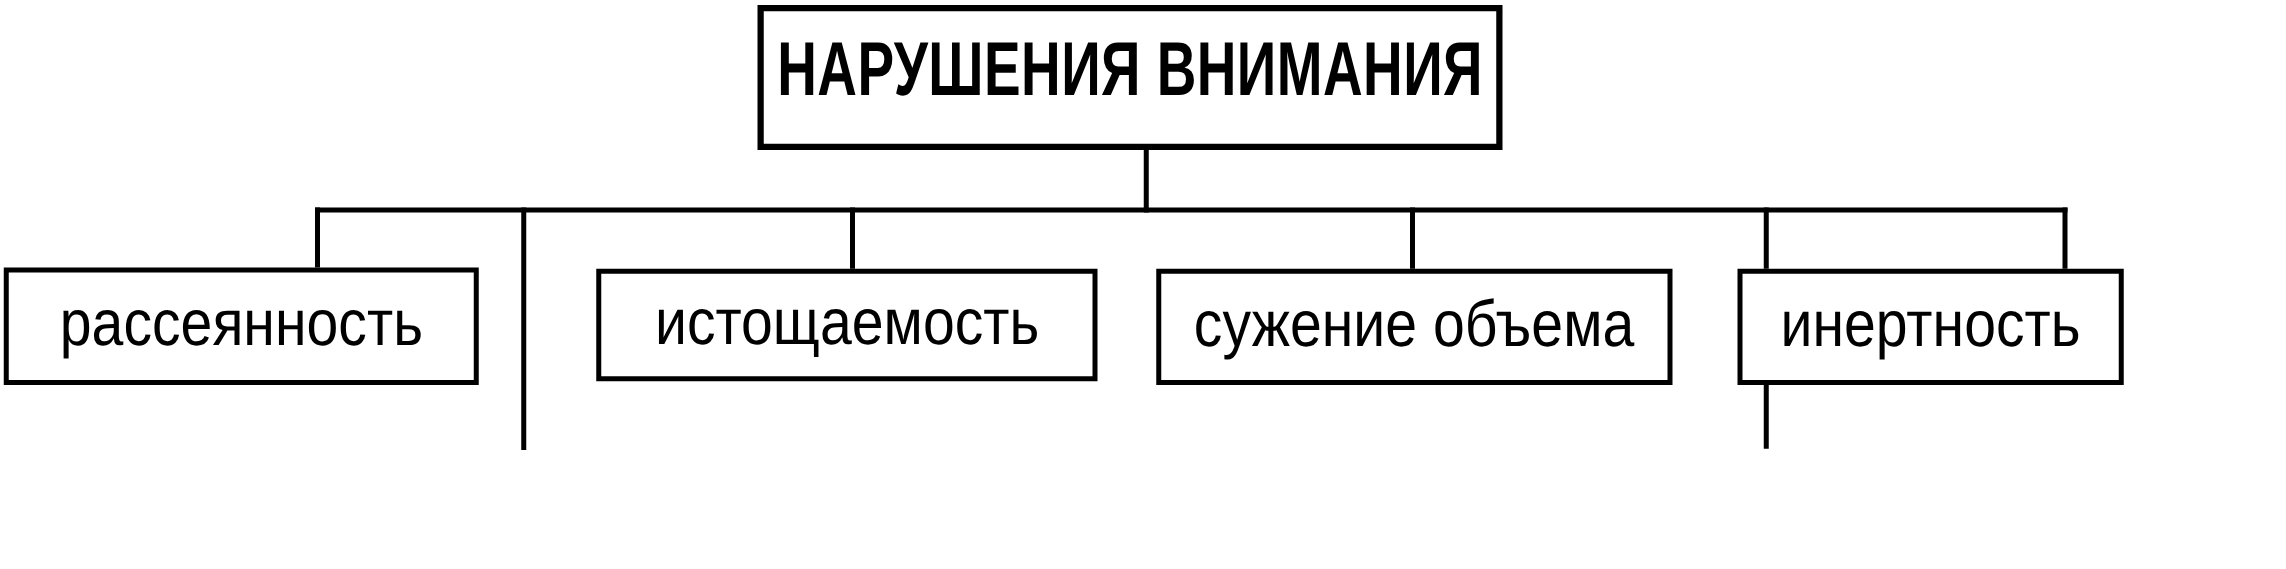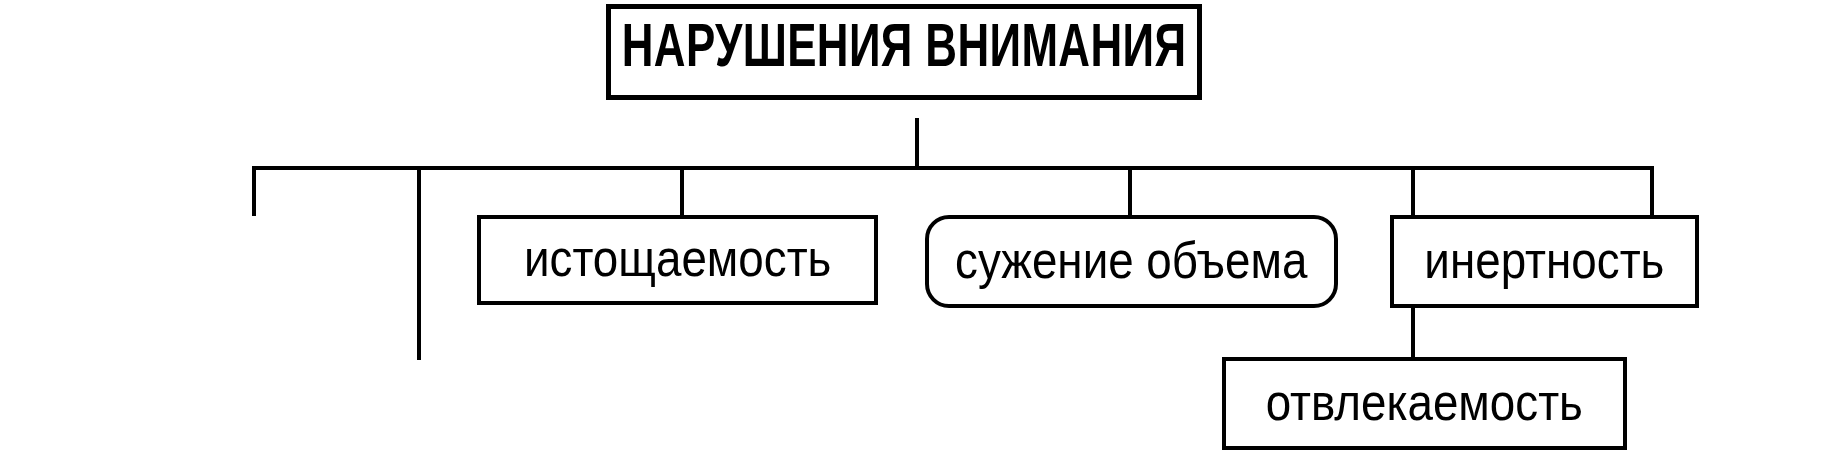--- a/index.html
+++ b/index.html
@@ -43,24 +43,24 @@
     transform: scaleX(0.72);
     letter-spacing: 0.5px;
     padding-bottom: 14px;
   }
   .line {
     position: absolute;
     background: #000000;
     z-index: 1;
   }
   
-  #box-root        { left: 606px;  top: 4px;   width: 596px; height: 96px; }
+  #box-root        { left: 606px;  top: 4px;   width: 596px; height: 116px; }
   #box-rasseyannost{ left: 3px;    top: 214px; width: 380px; height: 94px; }
   #box-istoshchaemost { left: 477px; top: 215px; width: 401px; height: 90px; }
-  #box-suzhenie    { left: 925px;  top: 215px; width: 413px; height: 93px; border-radius: 24px; }
+  #box-suzhenie    { left: 925px;  top: 215px; width: 413px; height: 93px; }
   #box-inertnost   { left: 1390px; top: 215px; width: 309px; height: 93px; }
   #box-nevnimatelnost { left: 207px; top: 358px; width: 498px; height: 92px; }
   #box-otvlekaemost{ left: 1222px; top: 357px; width: 405px; height: 93px; }
 
   #line-root-stub  { left: 915px;  top: 118px; width: 4px;    height: 52px; }
   #line-branch     { left: 252px;  top: 166px; width: 1402px; height: 4px; }
   #line-drop-1     { left: 252px;  top: 166px; width: 4px;    height: 50px; }
   #line-drop-2     { left: 680px;  top: 166px; width: 4px;    height: 51px; }
   #line-drop-3     { left: 1128px; top: 166px; width: 4px;    height: 51px; }
   #line-drop-4     { left: 1650px; top: 166px; width: 4px;    height: 51px; }
@@ -78,31 +78,31 @@
   <div class="line" id="line-drop-2"></div>
   <div class="line" id="line-drop-3"></div>
   <div class="line" id="line-drop-4"></div>
   <div class="line" id="line-drop-5"></div>
   <div class="line" id="line-drop-6"></div>
 
   <div class="box root" id="box-root">
     <span class="label root-label">НАРУШЕНИЯ ВНИМАНИЯ</span>
   </div>
 
+  <div class="box" id="box-rasseyannost">
+    <span class="label">рассеянность</span>
+  </div>
 
   <div class="box" id="box-istoshchaemost">
     <span class="label">истощаемость</span>
   </div>
 
   <div class="box" id="box-suzhenie">
     <span class="label">сужение объема</span>
   </div>
 
   <div class="box" id="box-inertnost">
     <span class="label">инертность</span>
   </div>
 
 
-  <div class="box" id="box-otvlekaemost">
-    <span class="label">отвлекаемость</span>
-  </div>
 
 </div>
 
 </body></html>

